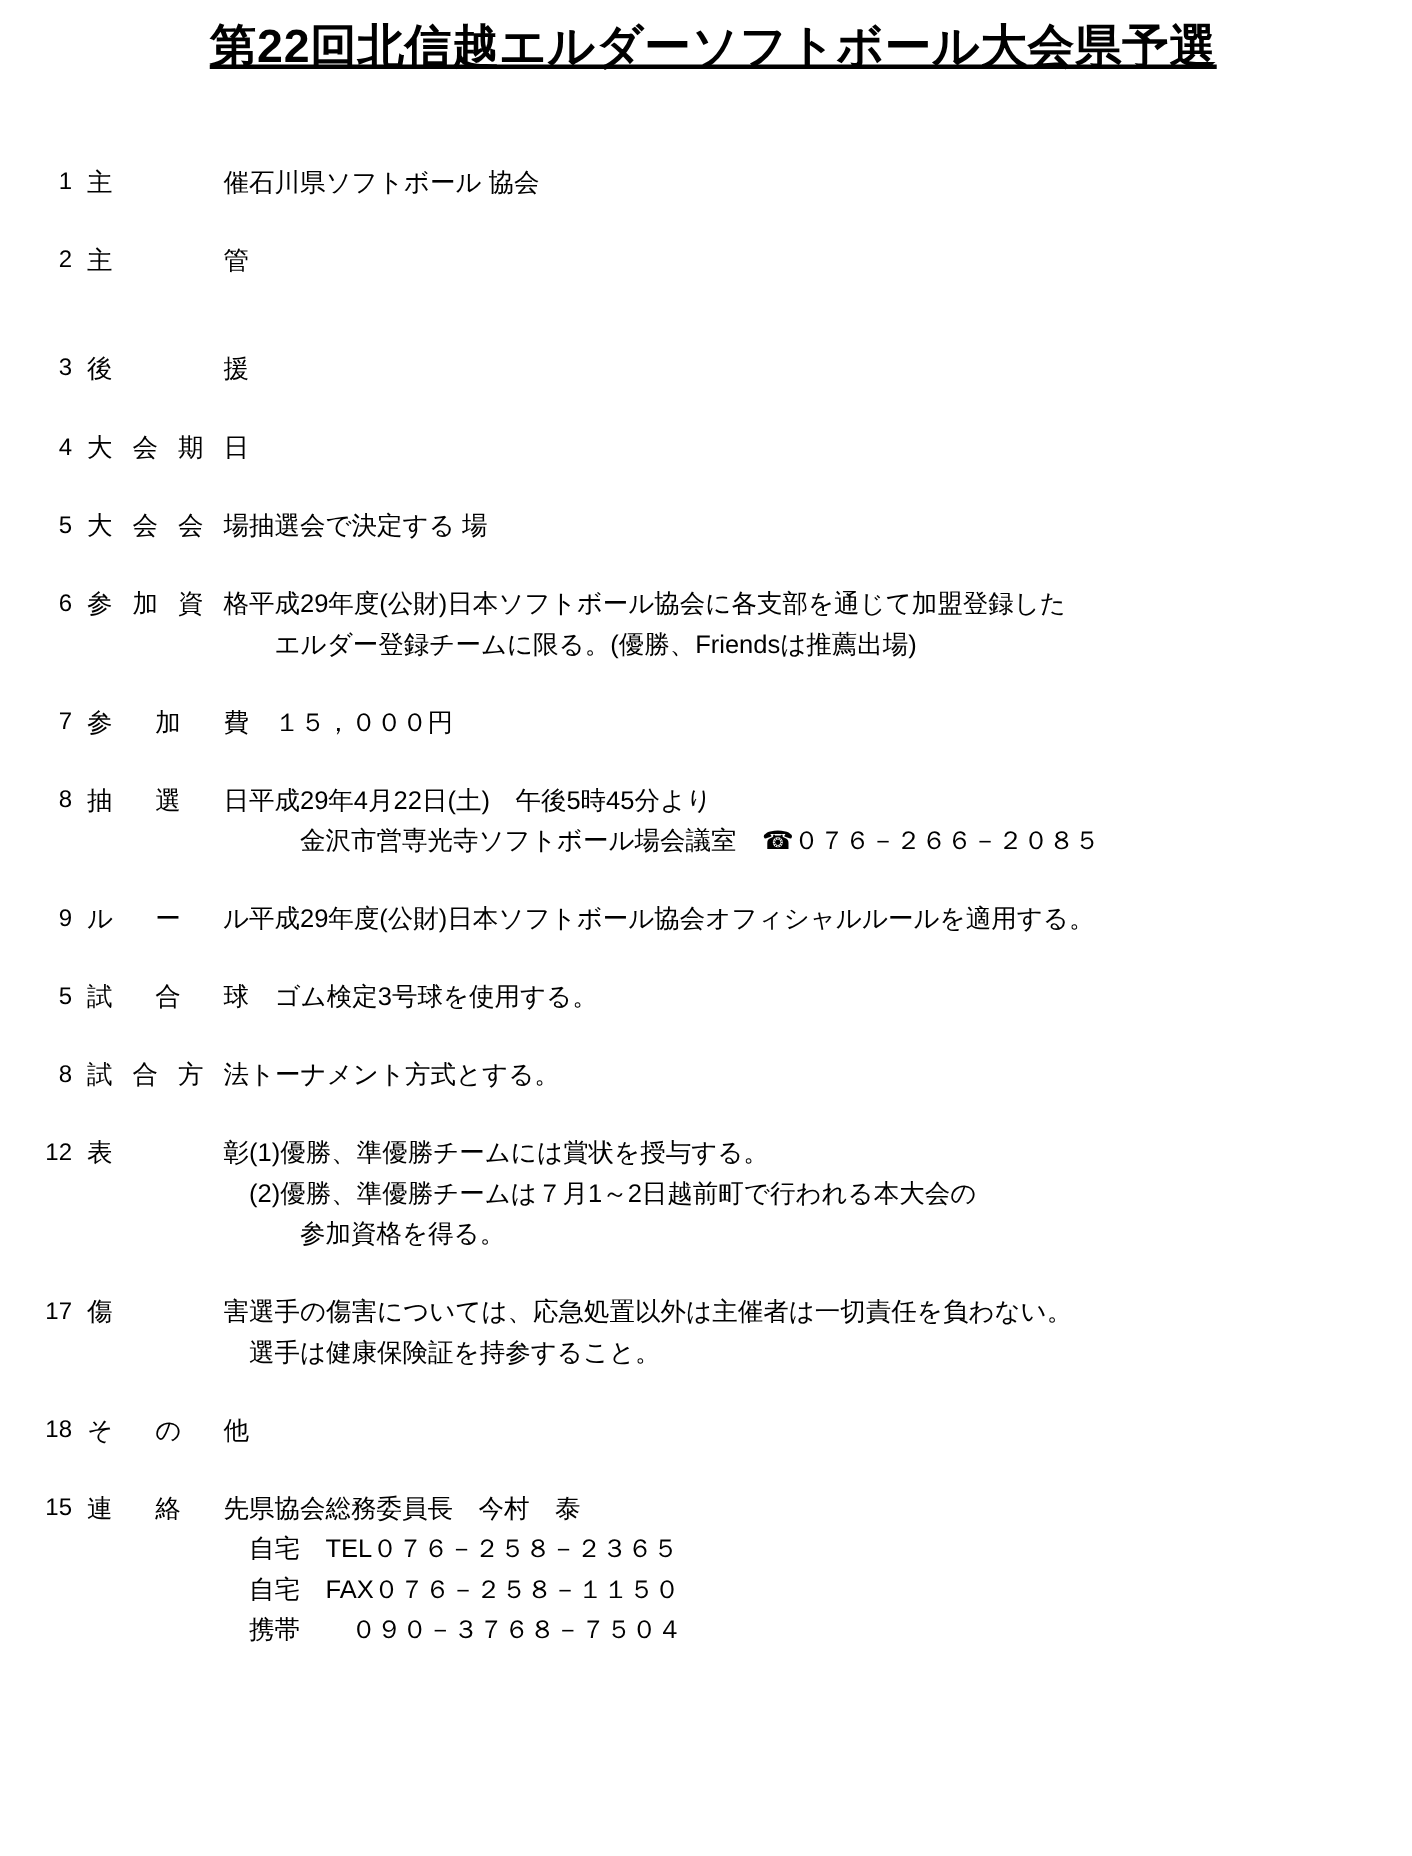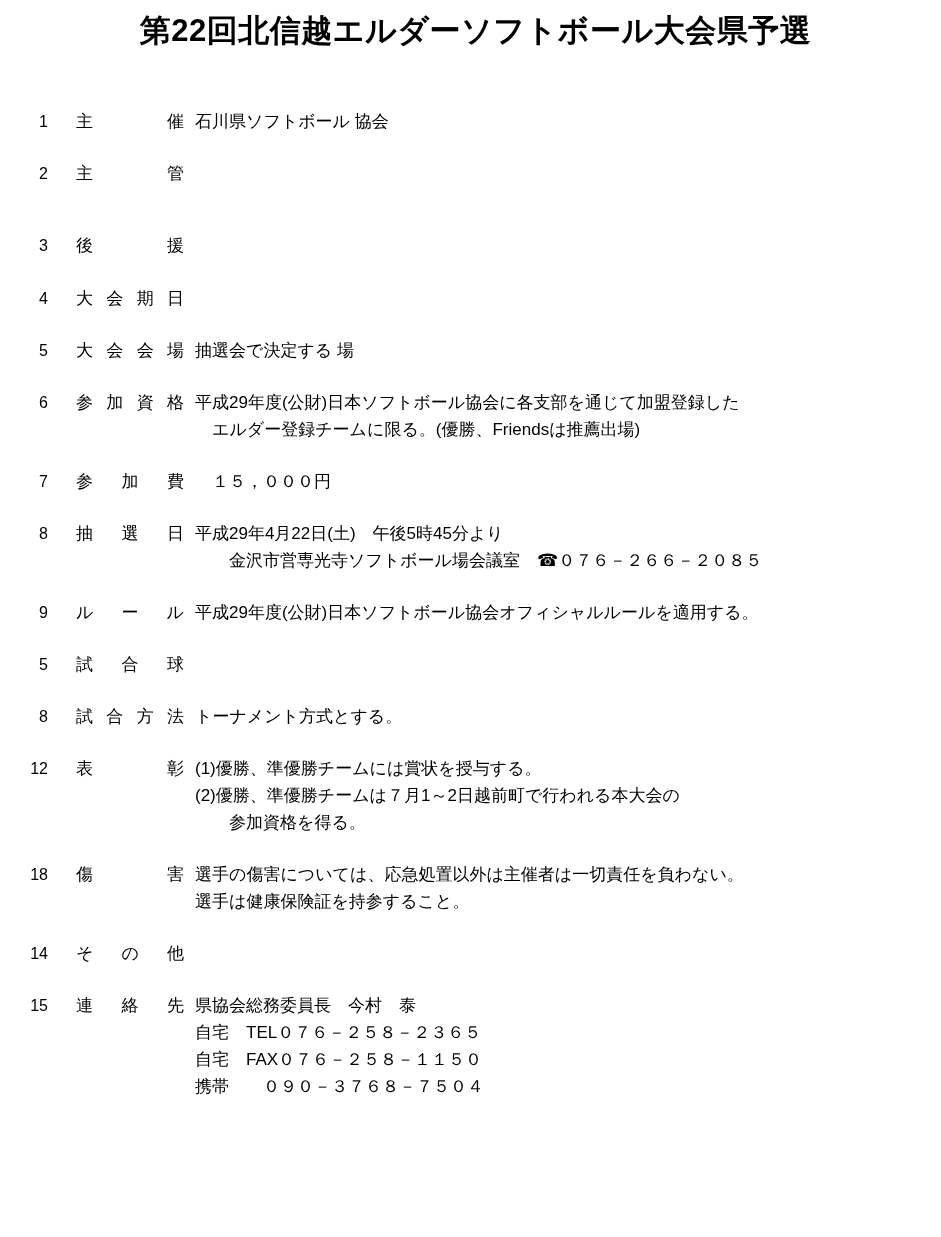--- a/index.html
+++ b/index.html
@@ -20,20 +20,21 @@
     min-height: 1237px;
     padding: 8px 18px 40px 28px;
   }
   .doc-title {
     font-size: 31px;
     font-weight: bold;
     text-align: center;
     margin: 2px 0 0 0;
     letter-spacing: 0.5px;
     white-space: nowrap;
+    text-decoration: underline;
   }
   .items {
     margin-top: 56px;
   }
   .row {
     display: flex;
     align-items: flex-start;
     font-size: 17px;
     line-height: 27px;
     margin-bottom: 25px;
@@ -41,28 +42,27 @@
   .row.gap-large { margin-top: 45px; margin-bottom: 26px; }
   .row .num {
     flex: none;
     width: 20px;
     text-align: right;
     font-size: 16px;
   }
   .row .label {
     flex: none;
     width: 108px;
-    margin-left: 28px;
+    margin-left: 10px;
     text-align: justify;
     text-align-last: justify;
     text-justify: inter-character;
   }
   .row .content {
     flex: 1;
-    margin-left: 11px;
     white-space: pre-wrap;
     word-break: break-all;
   }
 </style>
 </head>
 <body>
 
 <div class="page">
 
   <h1 class="doc-title">第22回北信越エルダーソフトボール大会県予選</h1>
@@ -118,45 +118,46 @@
 
     <div class="row">
       <div class="num">9</div>
       <div class="label">ルール</div>
       <div class="content">平成29年度(公財)日本ソフトボール協会オフィシャルルールを適用する。</div>
     </div>
 
     <div class="row">
       <div class="num">5</div>
       <div class="label">試合球</div>
+      <div class="content">　ゴム検定3号球を使用する。</div>
     </div>
 
     <div class="row">
       <div class="num">8</div>
       <div class="label">試合方法</div>
       <div class="content">トーナメント方式とする。</div>
     </div>
 
     <div class="row">
       <div class="num">12</div>
       <div class="label">表彰</div>
       <div class="content">(1)優勝、準優勝チームには賞状を授与する。
 (2)優勝、準優勝チームは７月1～2日越前町で行われる本大会の
 　　参加資格を得る。</div>
     </div>
 
     <div class="row">
-      <div class="num">18</div>
+      <div class="num">17</div>
       <div class="label">傷害</div>
       <div class="content">選手の傷害については、応急処置以外は主催者は一切責任を負わない。
 選手は健康保険証を持参すること。</div>
     </div>
 
     <div class="row">
-      <div class="num">14</div>
+      <div class="num">18</div>
       <div class="label">その他</div>
     </div>
 
     <div class="row">
       <div class="num">15</div>
       <div class="label">連絡先</div>
       <div class="content">県協会総務委員長　今村　泰
 自宅　TEL０７６－２５８－２３６５
 自宅　FAX０７６－２５８－１１５０
 携帯　　０９０－３７６８－７５０４</div>

